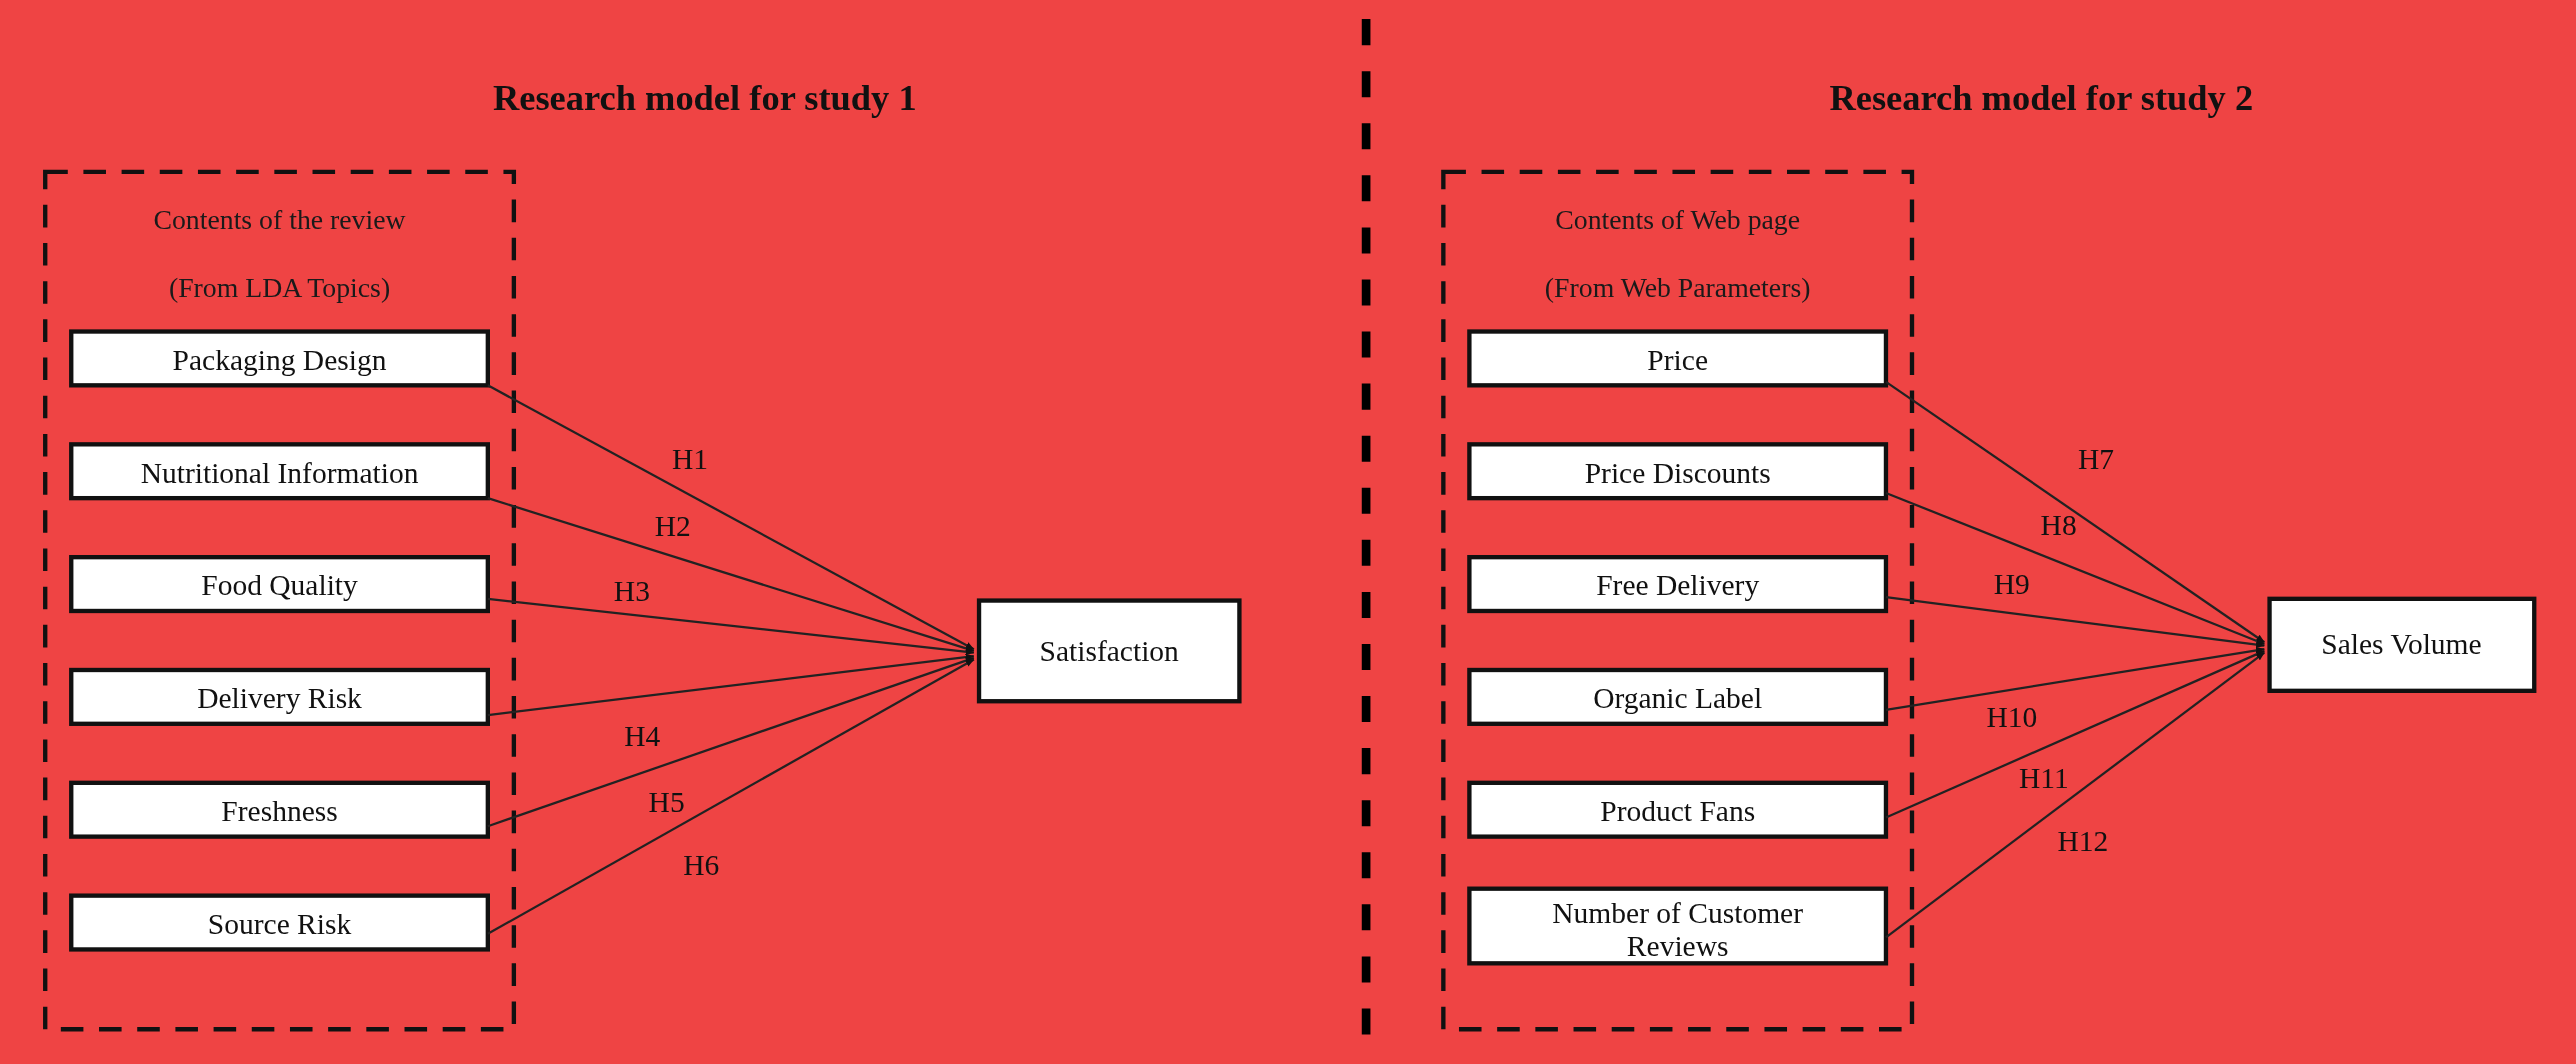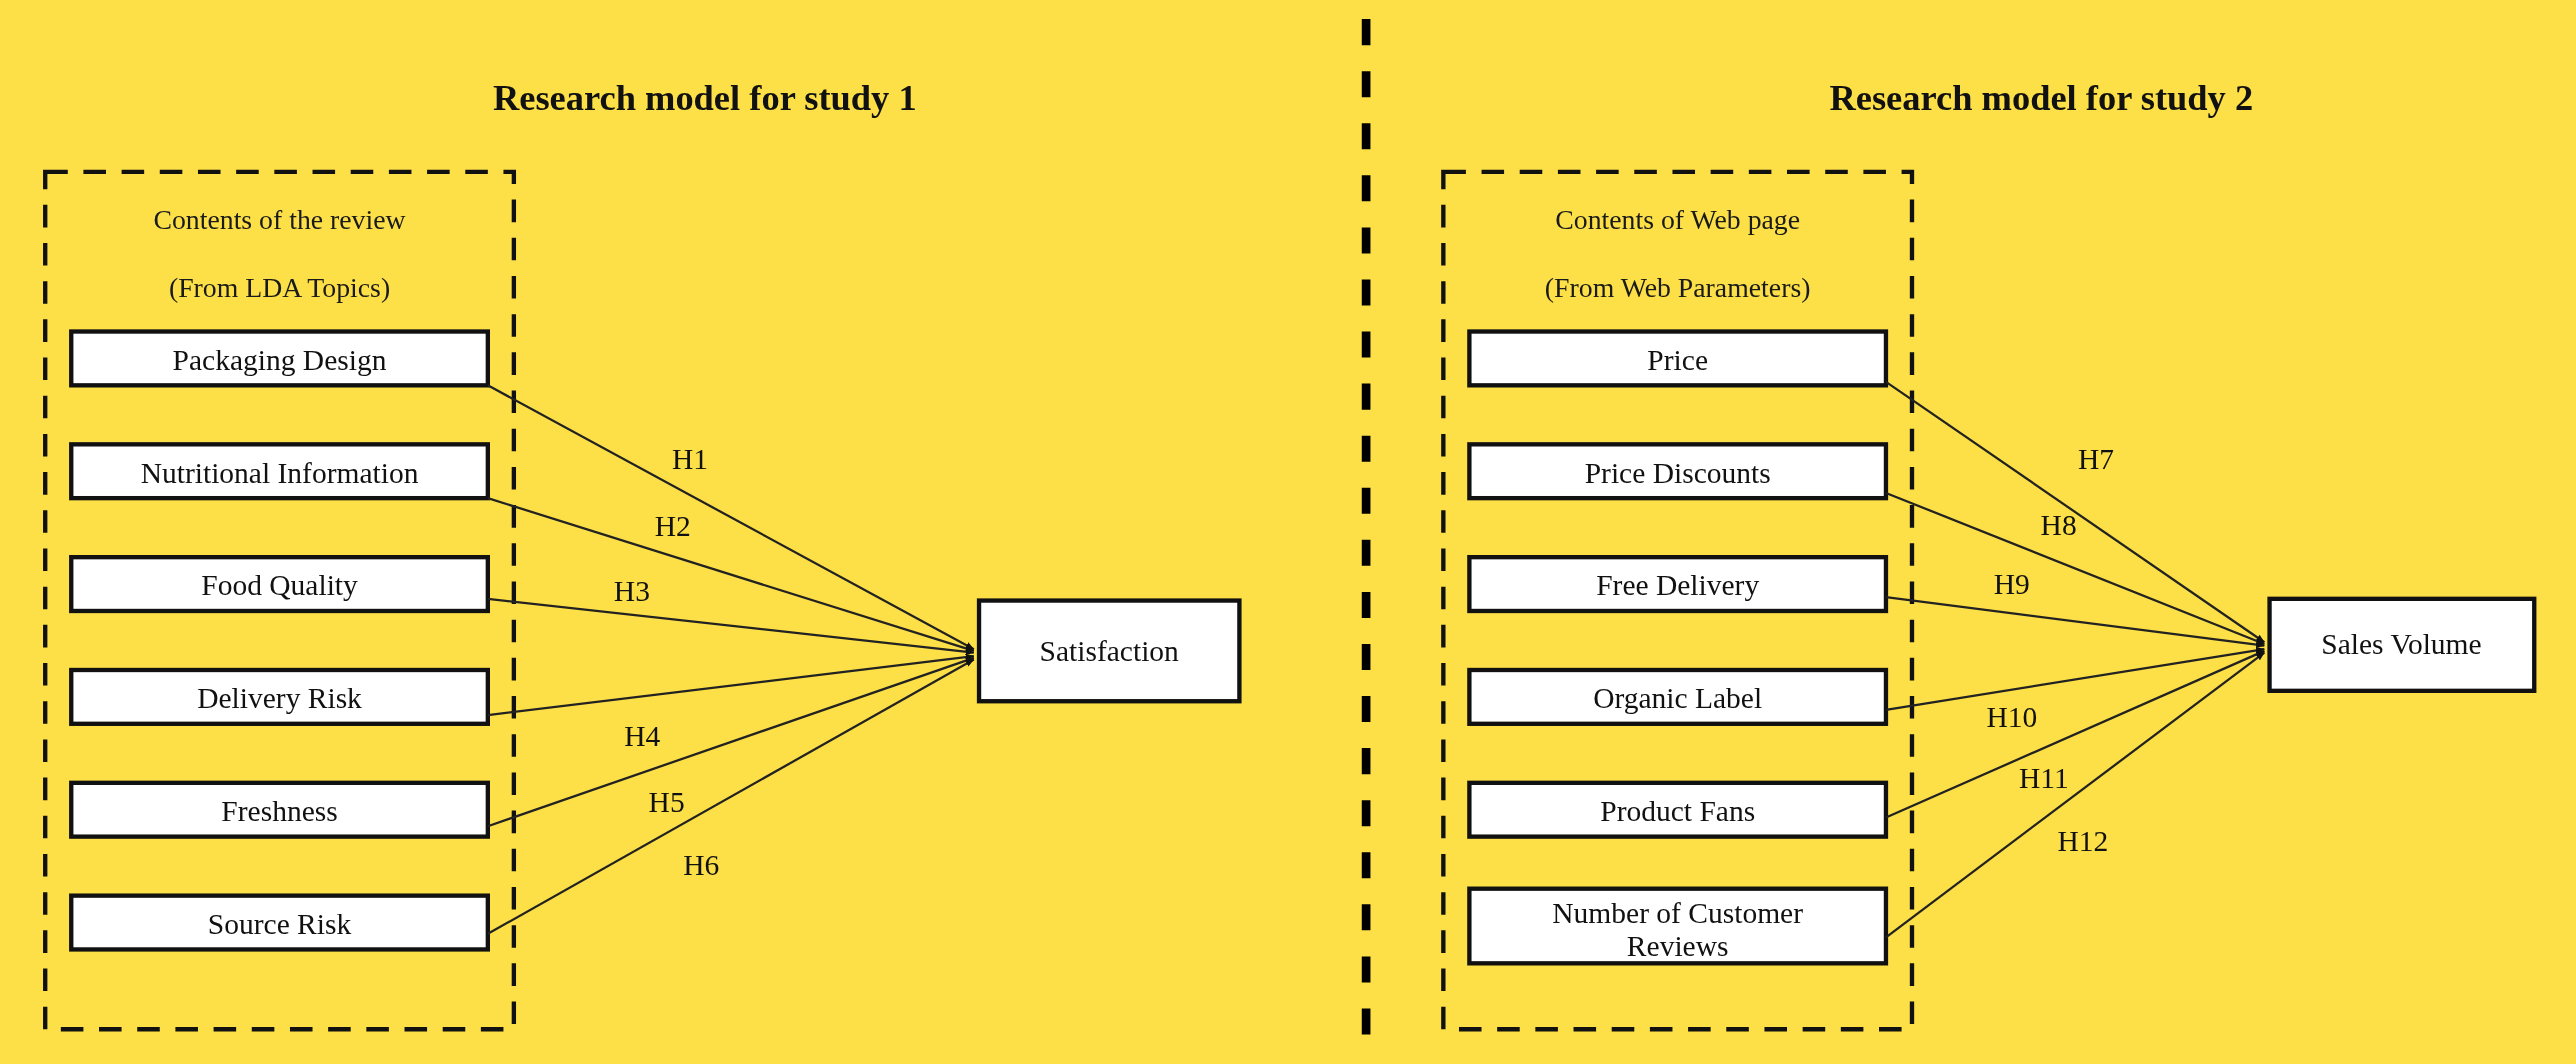--- a/index.html
+++ b/index.html
@@ -10,21 +10,21 @@
   body {
     width: 2576px;
     height: 1064px;
     overflow: hidden;
     font-family: "Liberation Serif", "DejaVu Serif", serif;
   }
   #figure {
     position: relative;
     width: 2576px;
     height: 1064px;
-    background: #fde047;
+    background: #ef4444;
   }
   svg#diagram {
     display: block;
     width: 2576px;
     height: 1064px;
   }
   .panel-title {
     font-family: "Liberation Serif", "DejaVu Serif", serif;
     font-weight: bold;
     font-size: 42px;

